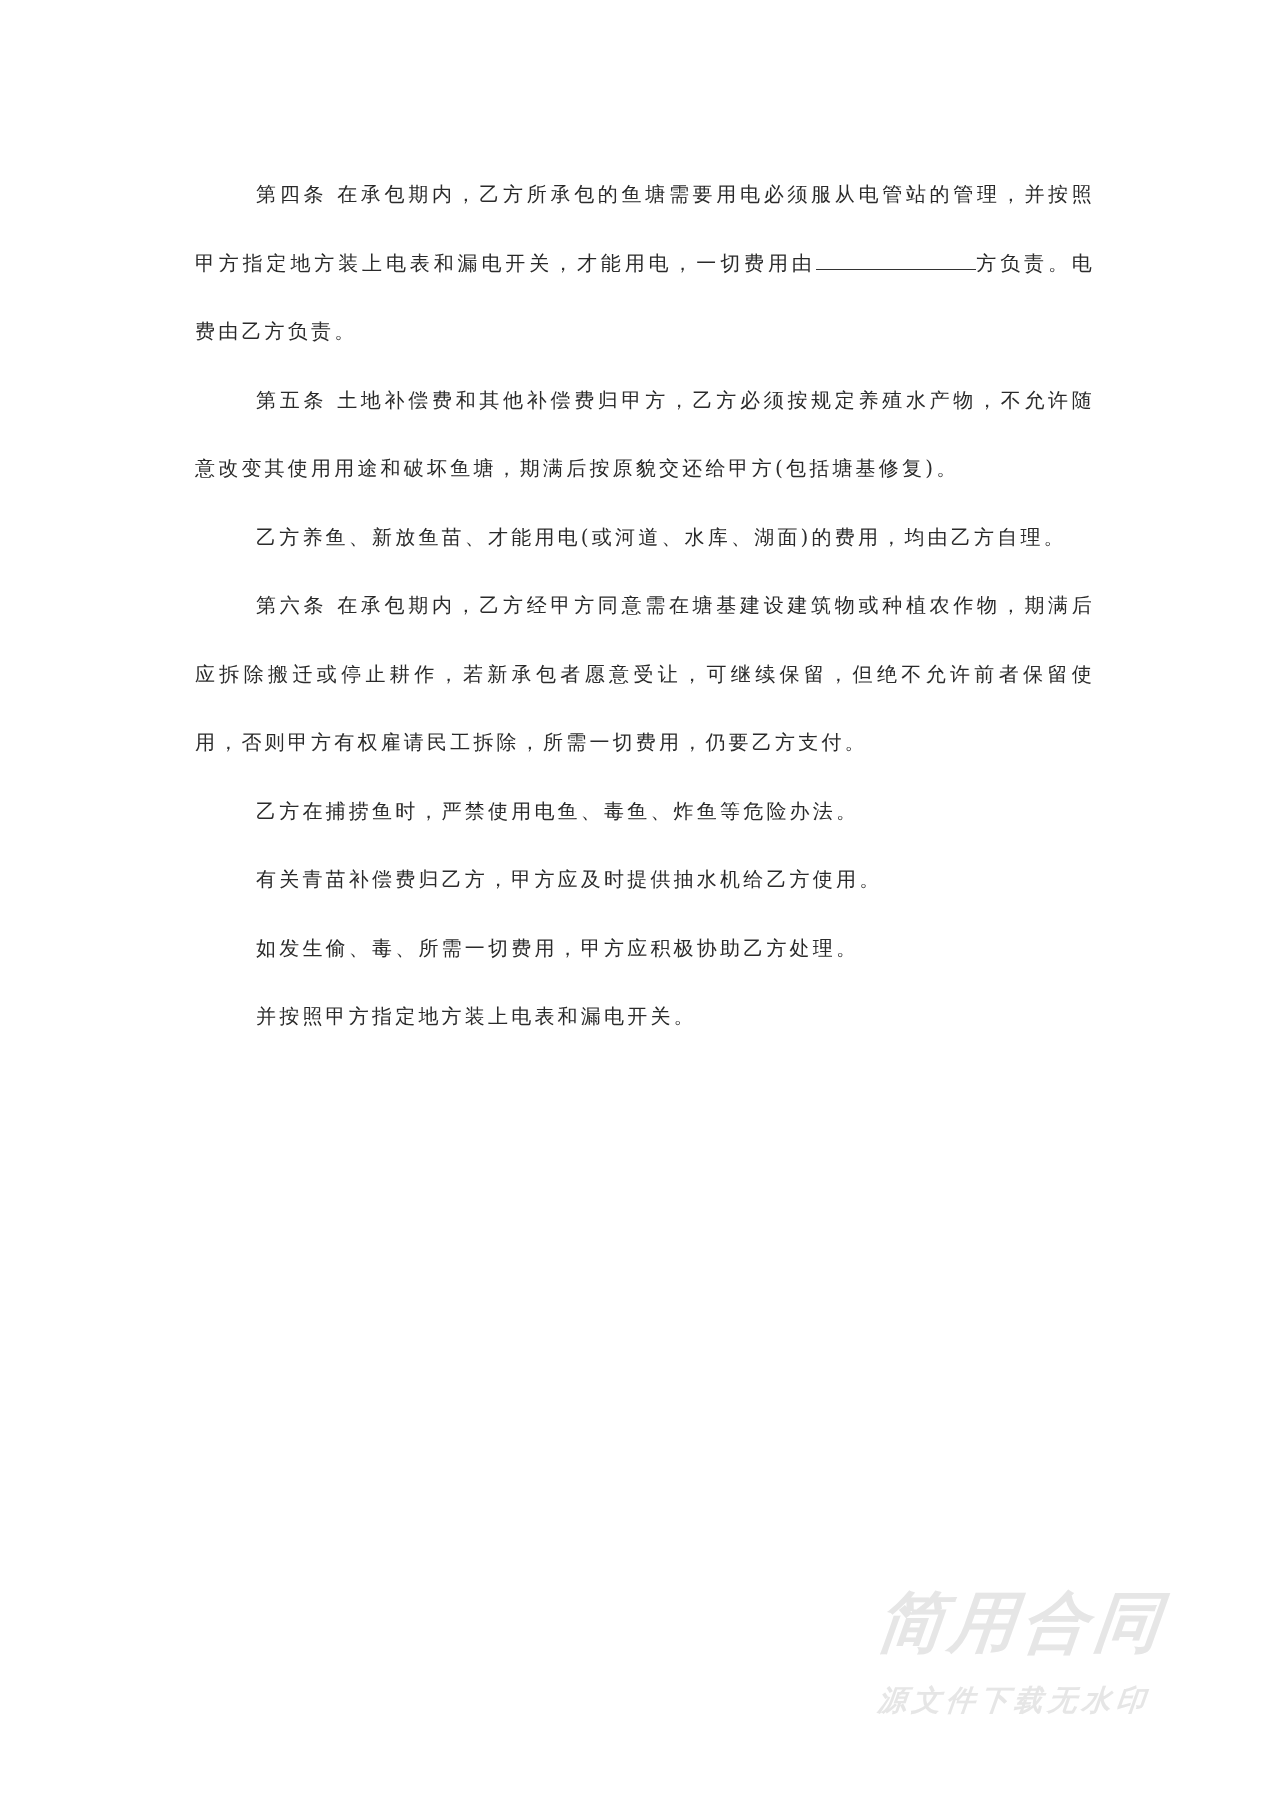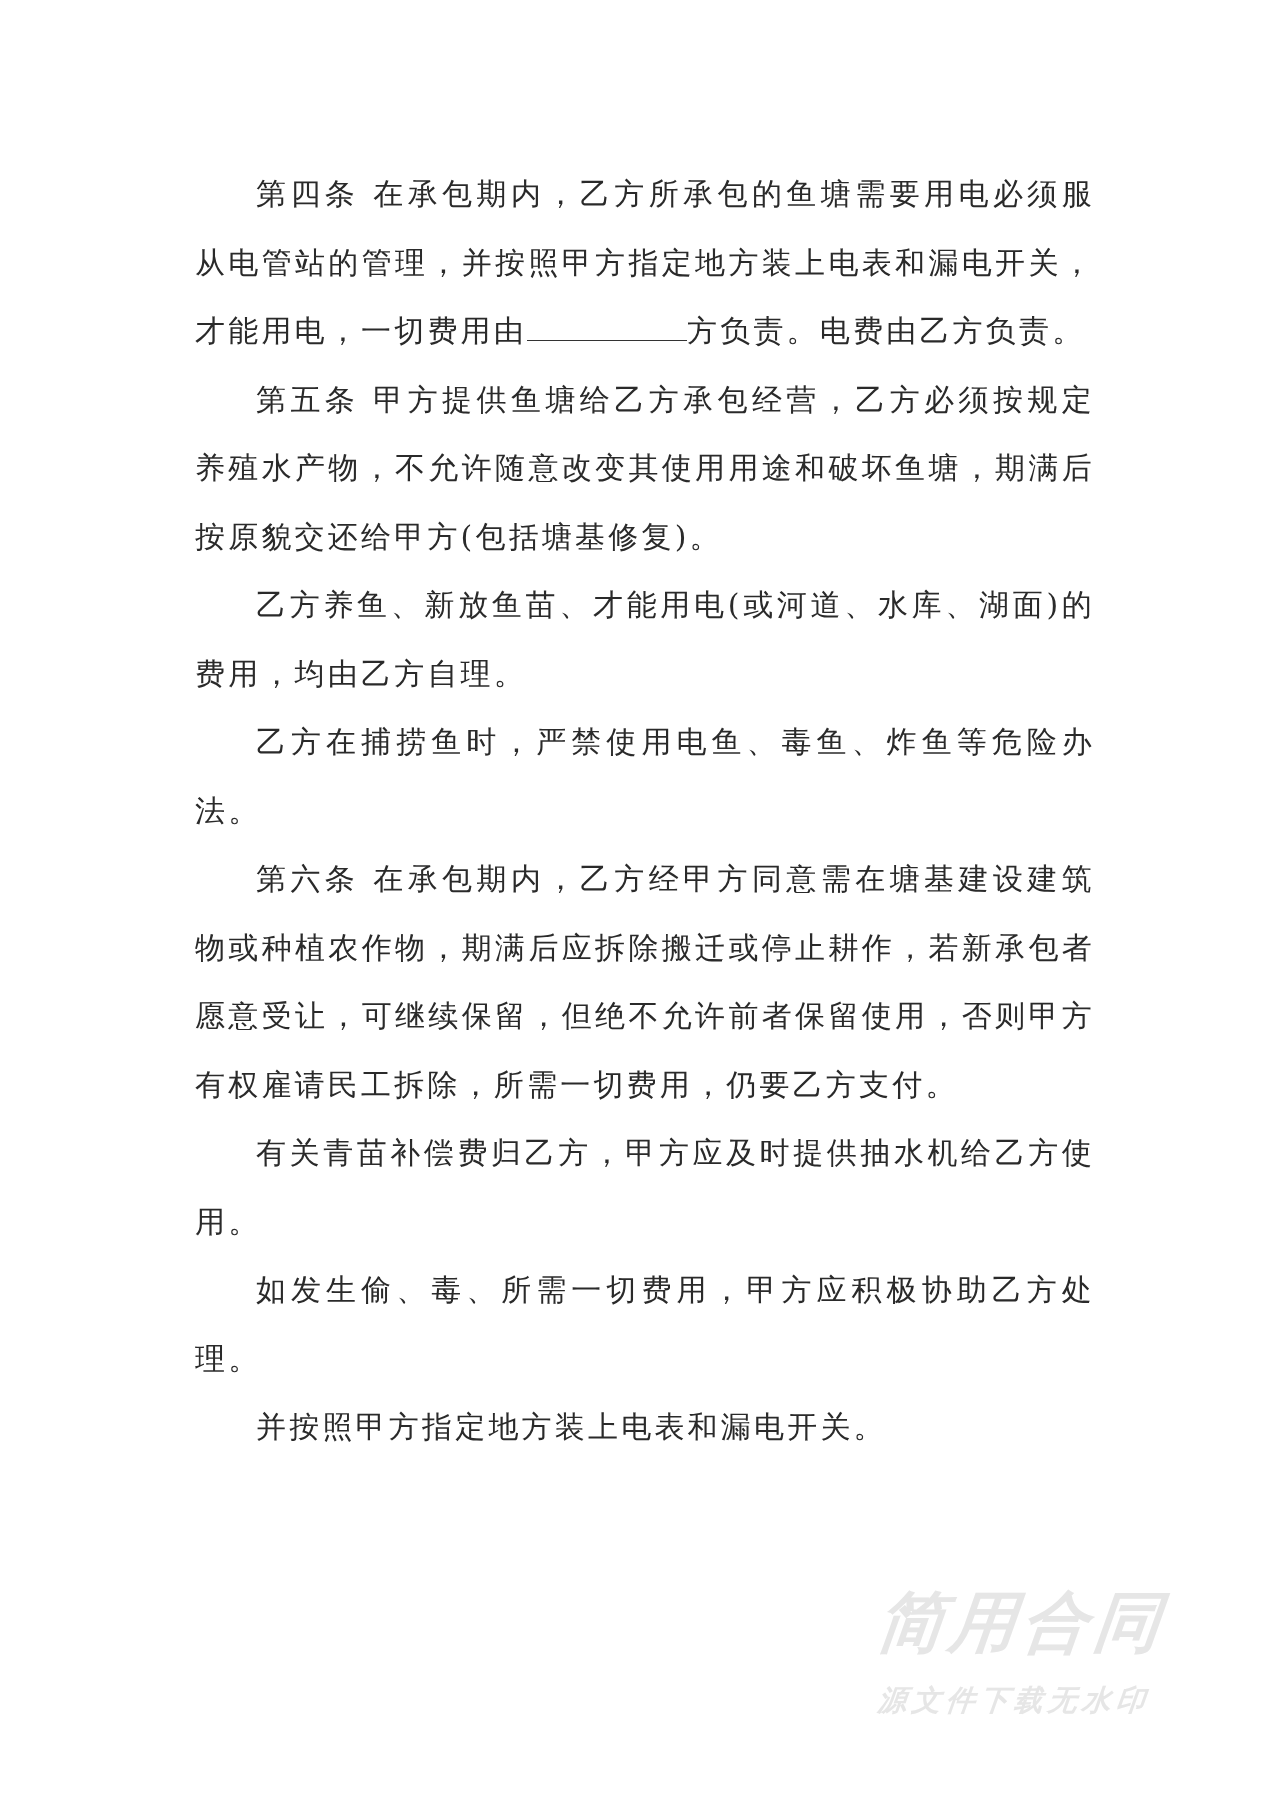--- a/index.html
+++ b/index.html
@@ -16,21 +16,21 @@
       color: #2a2a2a;
     }
     .page {
       position: absolute;
       left: 195px;
       top: 160px;
       width: 900px;
     }
     .para {
       margin: 0;
-      font-size: 30px;
+      font-size: 20px;
       line-height: 68.5px;
       letter-spacing: 3.2px;
       text-align: justify;
       text-align-last: left;
       white-space: normal;
     }
     .indent {
       text-indent: 61px;
     }
     .blank {
@@ -68,27 +68,27 @@
       transform: skewX(-6deg);
     }
   </style>
 </head>
 <body>
 
 <div class="page">
 
   <p class="para indent"><span>第四条 在承包期内，乙方所承包的鱼塘需要用电必须服从电管站的管理，并按照甲方指定地方装上电表和漏电开关，才能用电，一切费用由</span><span class="blank w1"></span><span>方负责。电费由乙方负责。</span></p>
 
-  <p class="para indent">第五条 甲方提供鱼塘给乙方承包经营，乙方必须按规定养殖水产物，不允许随意改变其使用用途和破坏鱼塘，期满后按原貌交还给甲方(包括塘基修复)。</p>
+  <p class="para indent">第五条 土地补偿费和其他补偿费归甲方，乙方必须按规定养殖水产物，不允许随意改变其使用用途和破坏鱼塘，期满后按原貌交还给甲方(包括塘基修复)。</p>
 
   <p class="para indent">乙方养鱼、新放鱼苗、才能用电(或河道、水库、湖面)的费用，均由乙方自理。</p>
 
+  <p class="para indent">第六条 在承包期内，乙方经甲方同意需在塘基建设建筑物或种植农作物，期满后应拆除搬迁或停止耕作，若新承包者愿意受让，可继续保留，但绝不允许前者保留使用，否则甲方有权雇请民工拆除，所需一切费用，仍要乙方支付。</p>
+
   <p class="para indent">乙方在捕捞鱼时，严禁使用电鱼、毒鱼、炸鱼等危险办法。</p>
-
-  <p class="para indent">第六条 在承包期内，乙方经甲方同意需在塘基建设建筑物或种植农作物，期满后应拆除搬迁或停止耕作，若新承包者愿意受让，可继续保留，但绝不允许前者保留使用，否则甲方有权雇请民工拆除，所需一切费用，仍要乙方支付。</p>
 
 
 
   <p class="para indent">有关青苗补偿费归乙方，甲方应及时提供抽水机给乙方使用。</p>
 
   <p class="para indent">如发生偷、毒、所需一切费用，甲方应积极协助乙方处理。</p>
 
   <p class="para indent">并按照甲方指定地方装上电表和漏电开关。</p>
 
 </div>

